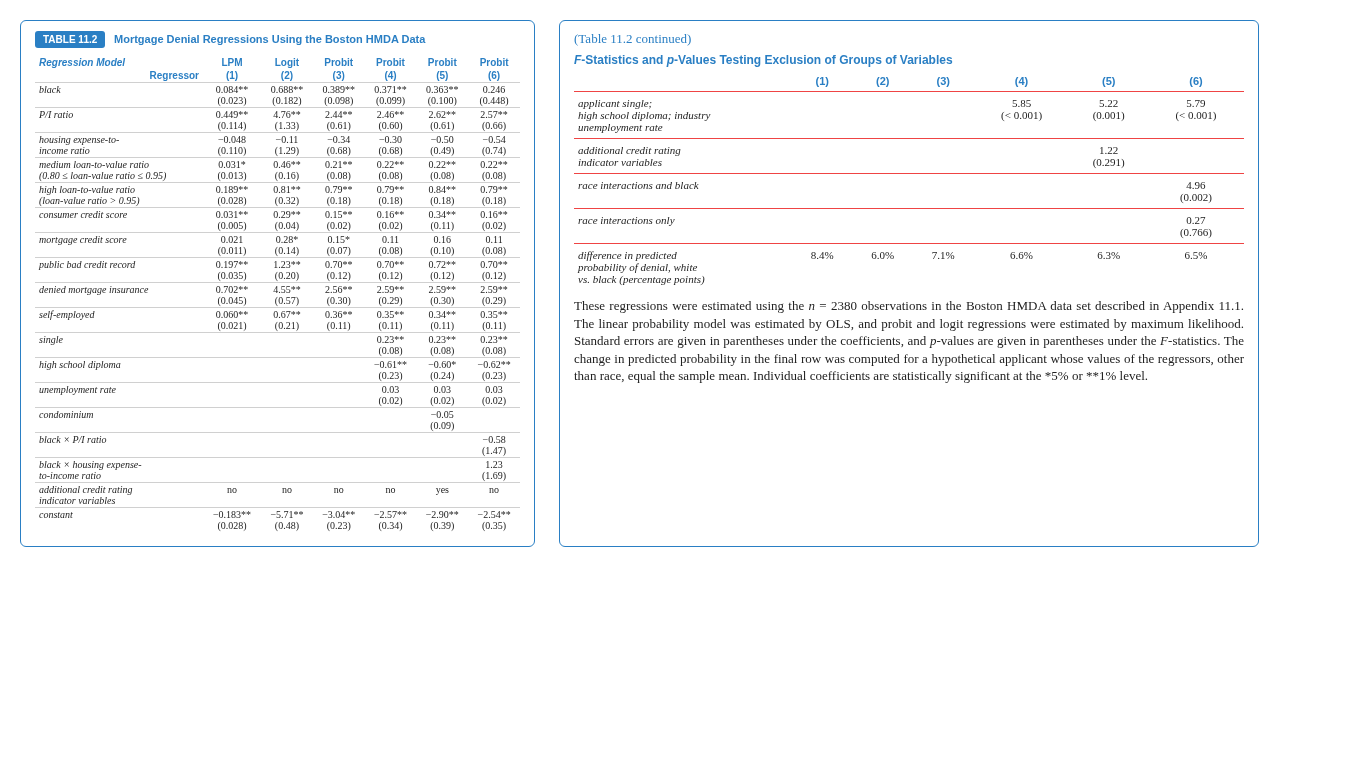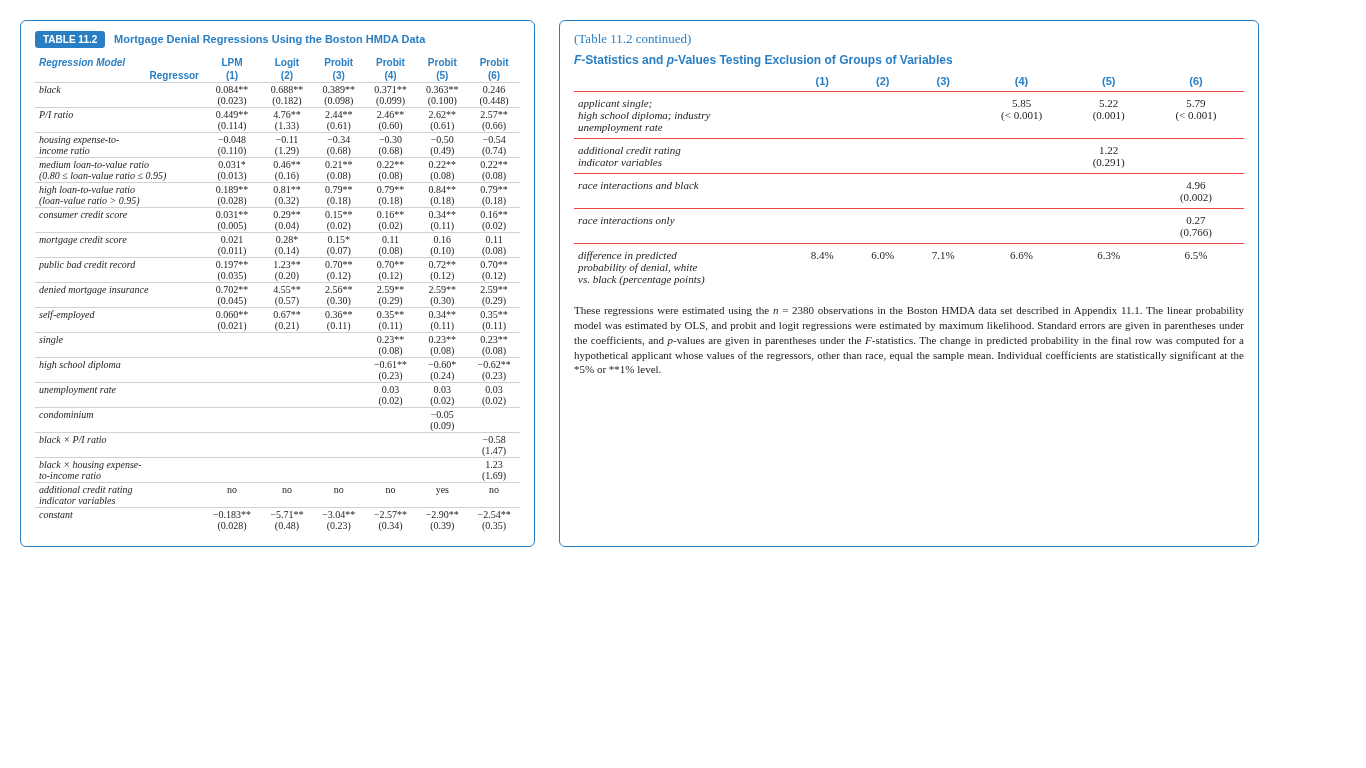--- a/index.html
+++ b/index.html
@@ -115,23 +115,23 @@
     padding: 3px 4px;
     vertical-align: top;
   }
   table.fstat td.lbl {
     text-align: left;
     font-style: italic;
     width: 210px;
   }
   table.fstat tr.rowline td { border-top: 1px solid #ef4444; padding-top:5px; padding-bottom:5px;}
   .notes {
-    font-size: 11px;
+    font-size: 13px;
     line-height: 1.35;
-    margin-top: 13px;
+    margin-top: 7px;
     text-align: justify;
   }
 </style>
 </head>
 <body>
 
 <div class="page">
 
   <div class="panel left">
     <div class="hdr-row">

